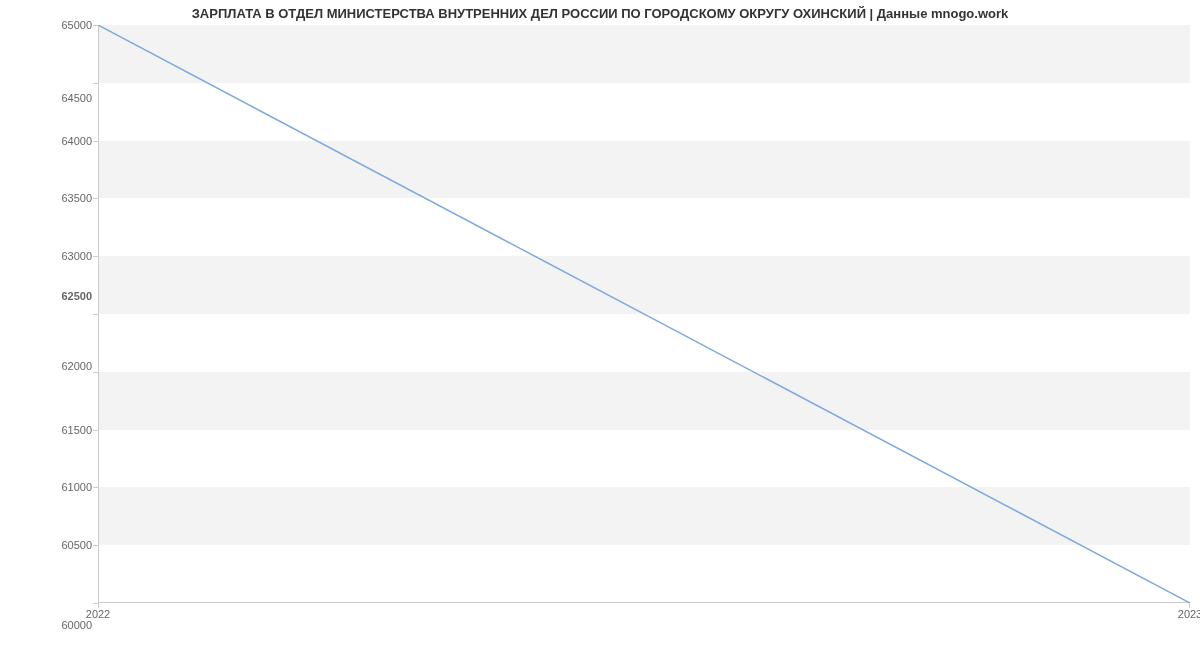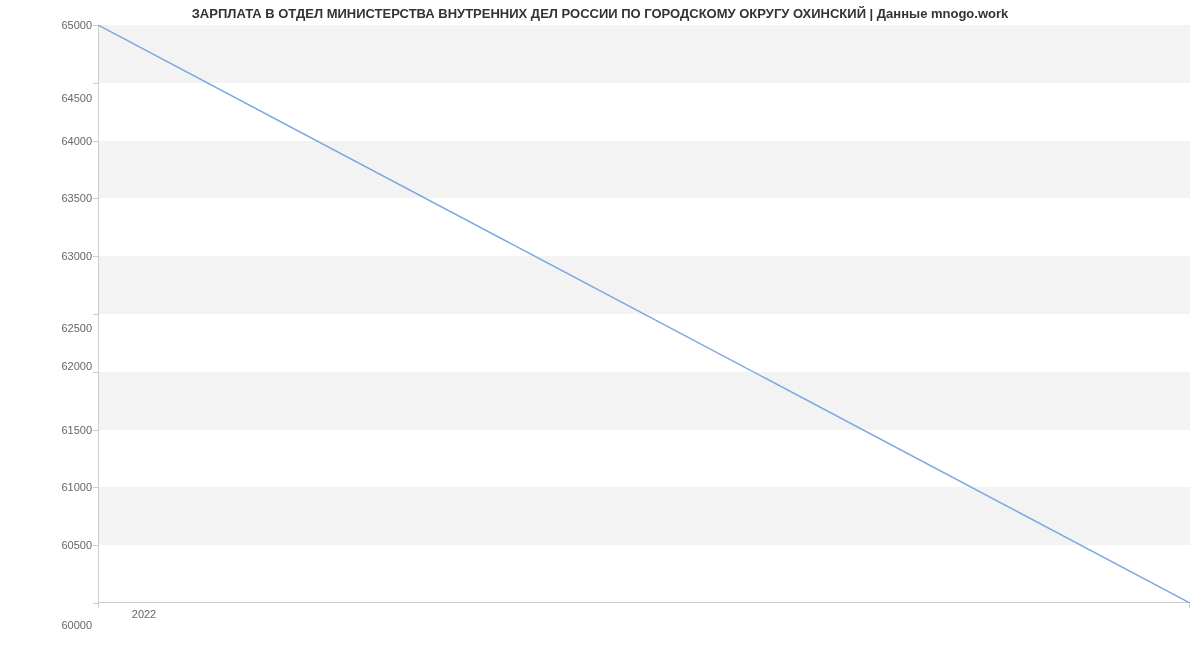--- a/index.html
+++ b/index.html
@@ -48,21 +48,20 @@
       transform: translateY(-50%);
       font-family: Verdana, Arial, sans-serif;
     }
     .x-axis-label {
       position: absolute;
       top: 608px;
       font-size: 11px;
       color: #666;
       transform: translateX(-50%);
       font-family: Verdana, Arial, sans-serif;
-      margin-left: 46px;
     }
     .data-line {
       position: absolute;
       left: 0;
       top: 0;
       width: 100%;
       height: 100%;
       pointer-events: none;
     }
     .y-tick {
@@ -121,21 +120,21 @@
     <svg class="data-line" viewBox="0 0 1092 578" preserveAspectRatio="none">
       <line x1="0" y1="0" x2="1092" y2="578" stroke="#7ba7e0" stroke-width="1.5"></line>
     </svg>
   </div>
 
   <div class="y-axis-label" style="top:25px;text-align:center;">65000</div>
   <div class="y-axis-label" style="top:98px;">64500</div>
   <div class="y-axis-label" style="top:140.6px;">64000</div>
   <div class="y-axis-label" style="top:198.4px;">63500</div>
   <div class="y-axis-label" style="top:256.2px;">63000</div>
-  <div class="y-axis-label" style="top:328px;">62500</div>
+  <div class="y-axis-label" style="top:296px;font-weight:bold;">62500</div>
   <div class="y-axis-label" style="top:366px;margin-left:28px;">62000</div>
   <div class="y-axis-label" style="top:429.6px;">61500</div>
   <div class="y-axis-label" style="top:487.4px;">61000</div>
   <div class="y-axis-label" style="top:545.2px;">60500</div>
   <div class="y-axis-label" style="top:625px;text-align:center;">60000</div>
 
   <div class="x-axis-label" style="left:98px;">2022</div>
   <div class="x-axis-label" style="left:1190px;">2023</div>
 </div>
 

